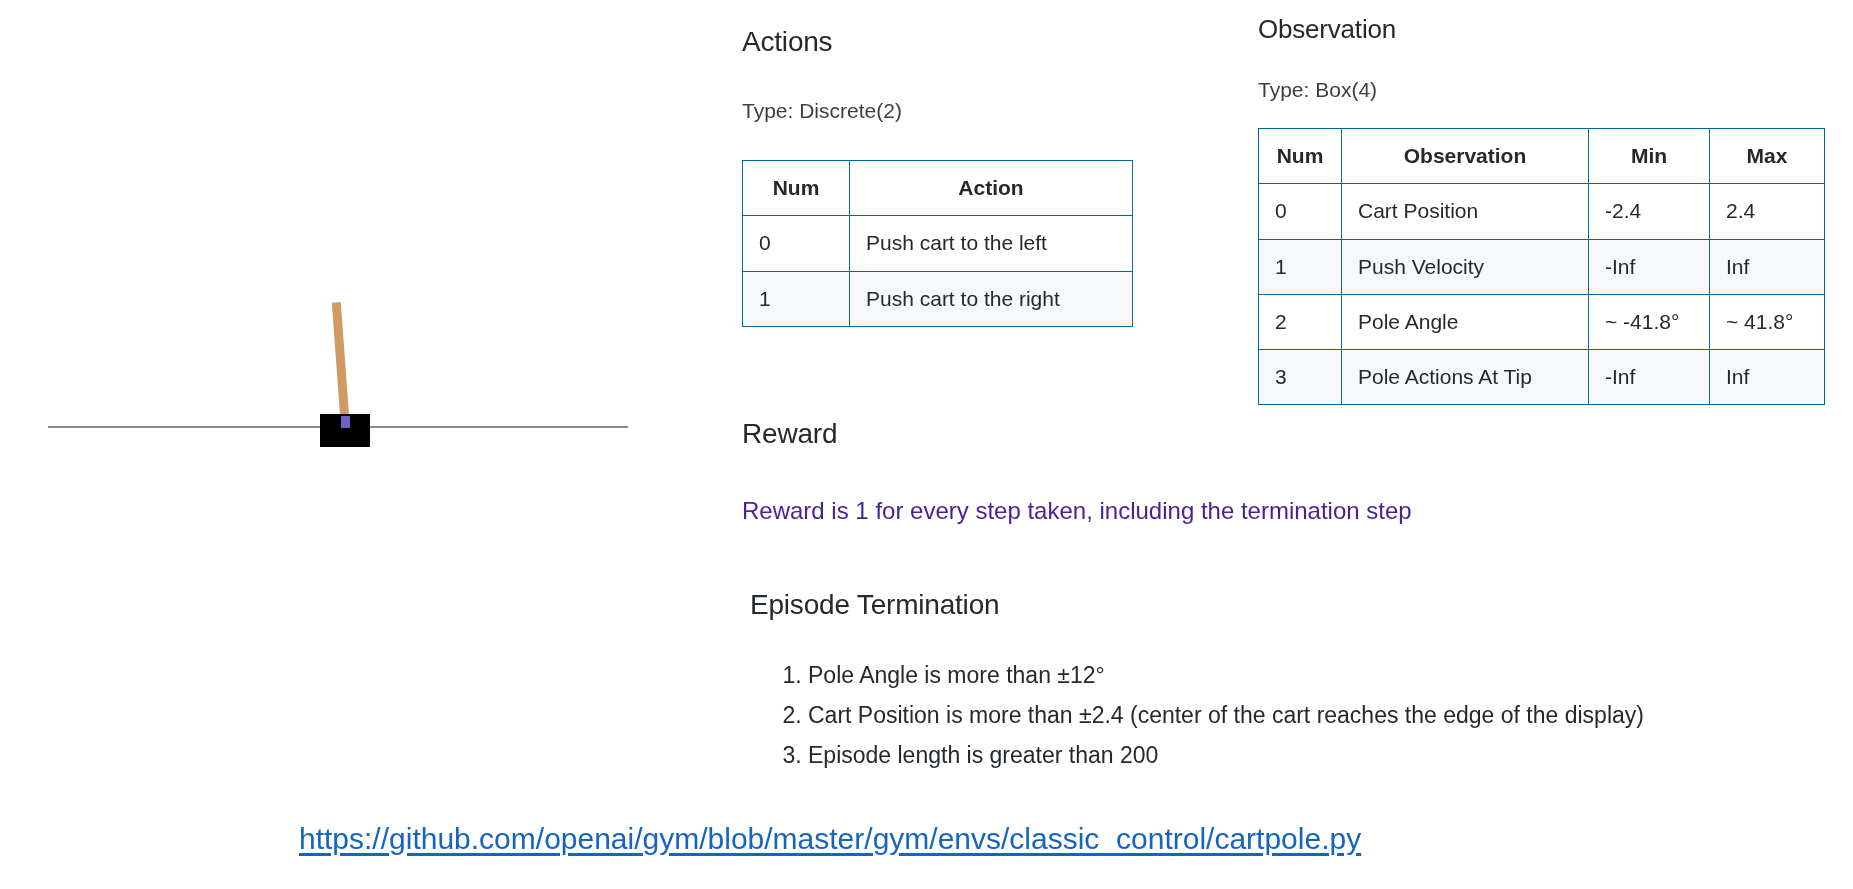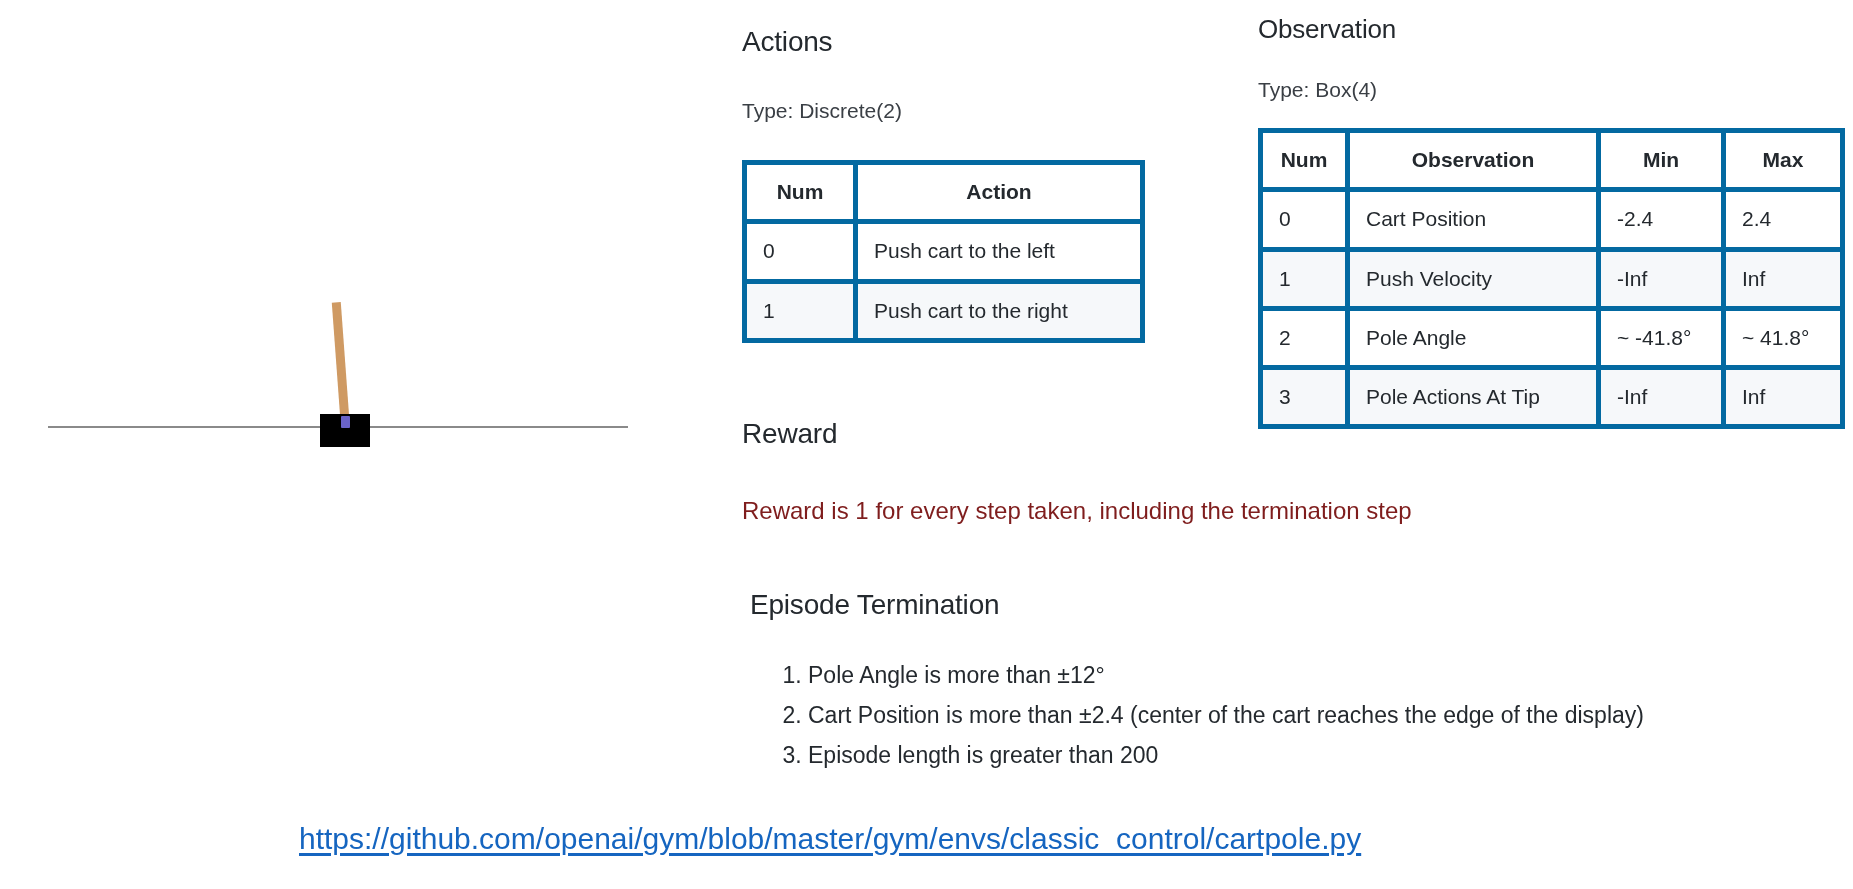--- a/index.html
+++ b/index.html
@@ -73,34 +73,34 @@
   .type-line {
     position: absolute;
     font-size: 21px;
     font-weight: normal;
     color: #3a3f45;
     white-space: nowrap;
   }
   .body-text {
     position: absolute;
     font-size: 24px;
-    color: #7f1d1d;
+    color: #4c1d95;
     white-space: nowrap;
   }
 
   
   table.md-table {
     position: absolute;
     border-collapse: collapse;
     background: #ffffff;
     font-size: 21px;
   }
   table.md-table th,
   table.md-table td {
-    border: 5px solid #0369a1;
+    border: 1px solid #0369a1;
     padding: 14px 16px;
     color: #24292e;
     font-weight: normal;
     line-height: 1.25;
   }
   table.md-table th {
     font-weight: bold;
     text-align: center;
     background: #ffffff;
   }

